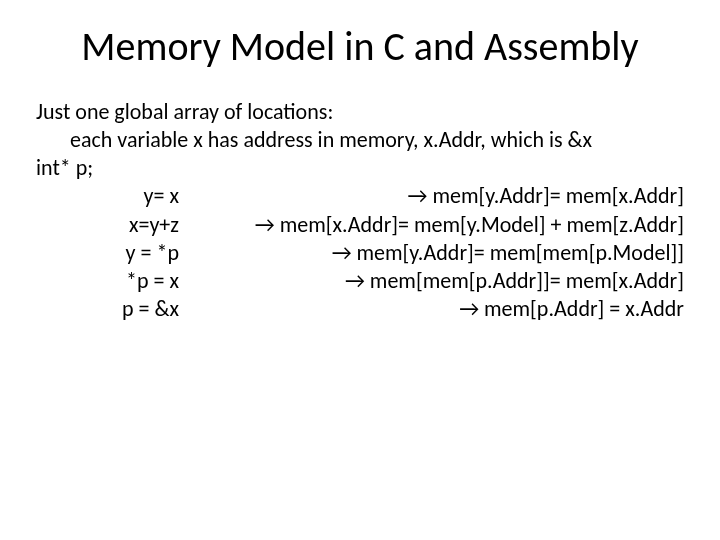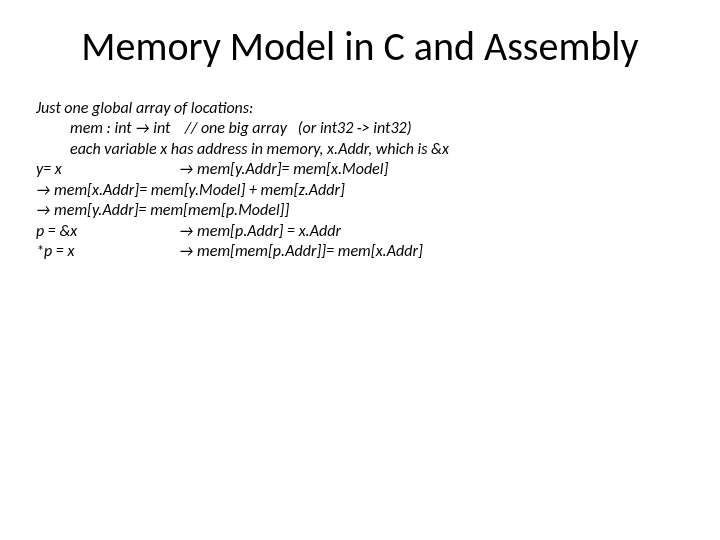--- a/index.html
+++ b/index.html
@@ -19,29 +19,29 @@
     padding: 24px 36px 5px 36px;
   }
   .title {
     font-size: 40px;
     font-weight: 400;
     text-align: center;
     margin: 0 0 28px 0;
     line-height: 1.15;
   }
   .body {
-    font-size: 16px;
+    font-size: 22px;
     line-height: 1.28;
-    font-style: italic;
   }
   .intro-line { }
   .indent { padding-left: 34px; }
   .decl { }
   .map-line {
     display: flex;
+    text-align: right;
   }
   .map-left {
     width: 143px;
     flex: 0 0 143px;
   }
   .map-right {
     flex: 1 1 auto;
   }
   .arrow {
     display: inline-block;
@@ -51,45 +51,45 @@
 <body>
 
 <div class="slide">
 
   <h1 class="title">Memory Model in C and Assembly</h1>
 
   <div class="body">
 
     <div class="intro-line">Just one global array of locations:</div>
 
-    <div class="intro-line indent">
-      <span>mem : int </span><span class="arrow">→</span><span> int &nbsp;&nbsp; // one big array &nbsp; (or int32 -&gt; int32)</span>
-    </div>
 
     <div class="intro-line indent">each variable x has address in memory, x.Addr, which is &amp;x</div>
 
 
+    <div class="decl">int* p;</div>
 
     <div class="map-line">
       <span class="map-left">y= x</span>
-      <span class="map-right"><span class="arrow">→</span><span> mem[y.Addr]= mem[x.Model]</span></span>
+      <span class="map-right"><span class="arrow">→</span><span> mem[y.Addr]= mem[x.Addr]</span></span>
     </div>
 
     <div class="map-line">
+      <span class="map-left">x=y+z</span>
       <span class="map-right"><span class="arrow">→</span><span> mem[x.Addr]= mem[y.Model] + mem[z.Addr]</span></span>
     </div>
 
     <div class="map-line">
+      <span class="map-left">y = *p</span>
       <span class="map-right"><span class="arrow">→</span><span> mem[y.Addr]= mem[mem[p.Model]]</span></span>
+    </div>
+
+    <div class="map-line">
+      <span class="map-left">*p = x</span>
+      <span class="map-right"><span class="arrow">→</span><span> mem[mem[p.Addr]]= mem[x.Addr]</span></span>
     </div>
 
     <div class="map-line">
       <span class="map-left">p = &amp;x</span>
       <span class="map-right"><span class="arrow">→</span><span> mem[p.Addr] = x.Addr</span></span>
     </div>
 
-    <div class="map-line">
-      <span class="map-left">*p = x</span>
-      <span class="map-right"><span class="arrow">→</span><span> mem[mem[p.Addr]]= mem[x.Addr]</span></span>
-    </div>
-
   </div>
 </div>
 
 </body></html>

